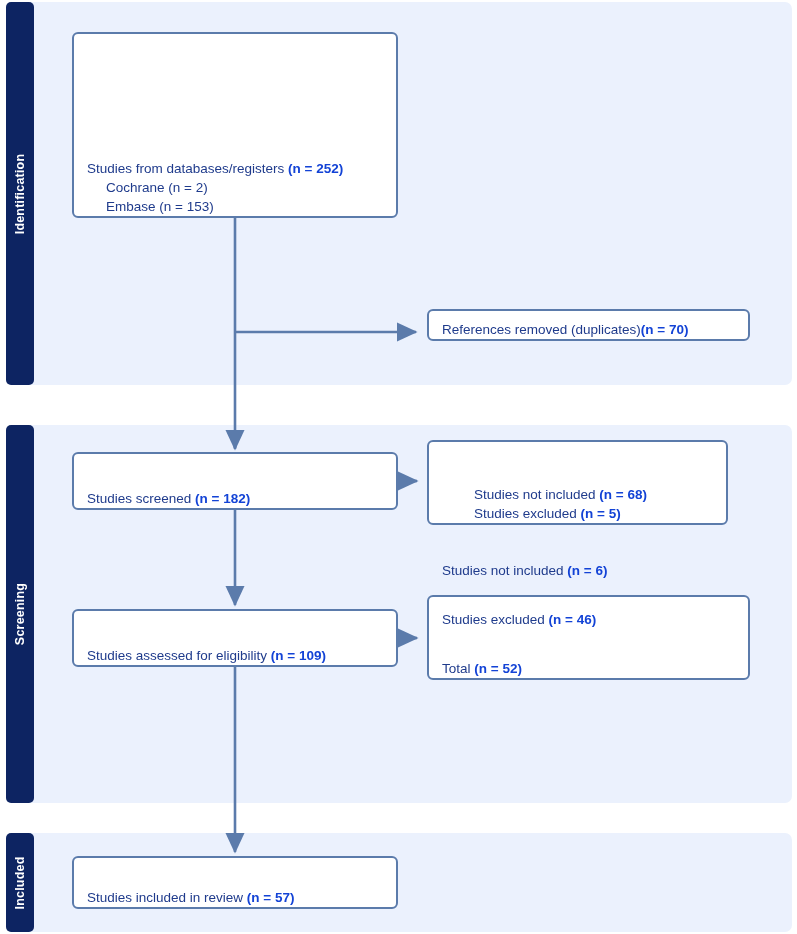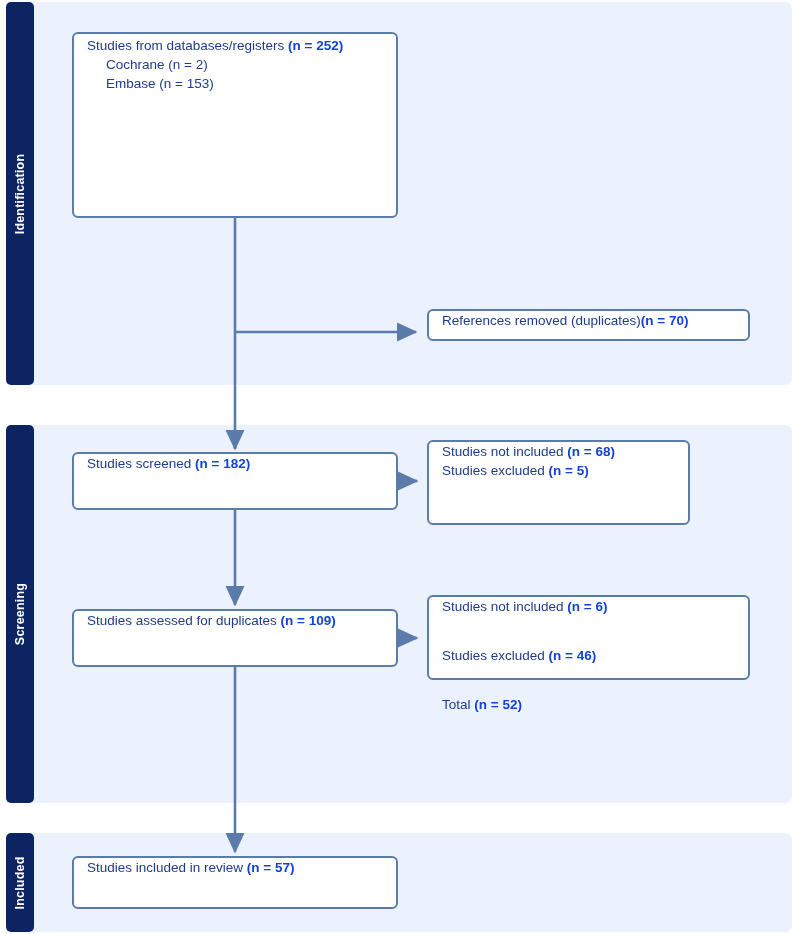--- a/index.html
+++ b/index.html
@@ -58,40 +58,40 @@
 
   
   .box {
     position: absolute;
     background: #ffffff;
     border: 2px solid #5b7bab;
     border-radius: 6px;
     box-sizing: border-box;
     display: flex;
     flex-direction: column;
-    justify-content: flex-start;
+    justify-content: flex-end;
   }
   .box .line {
     font-size: 13.5px;
     color: #1f3b8c;
     line-height: 19px;
     padding: 0 0 0 13px;
     white-space: nowrap;
   }
   .box .line.indent { padding-left: 32px; }
   .nbold {
     color: #1343d6;
     font-weight: bold;
   }
 
   
   .box-records     { left: 72px;  top: 32px;  width: 326px; height: 186px; }
   .box-duplicates  { left: 427px; top: 309px; width: 323px; height: 32px;  }
   .box-screened    { left: 72px;  top: 452px; width: 326px; height: 58px;  }
-  .box-excluded1   { left: 427px; top: 440px; width: 263px; height: 85px;  }
+  .box-excluded1   { left: 427px; top: 440px; width: 301px; height: 85px; padding-left: 32px;  }
   .box-eligibility { left: 72px;  top: 609px; width: 326px; height: 58px;  }
   .box-excluded2   { left: 427px; top: 595px; width: 323px; height: 85px; gap: 30px;  }
   .box-included    { left: 72px;  top: 856px; width: 326px; height: 53px;  }
 
   
   .box-records .body { padding-top: 2px; }
 
   
   #connectors {
     position: absolute;
@@ -156,21 +156,21 @@
   <div class="box box-screened">
     <div class="line"><span>Studies screened </span><span class="nbold">(n = 182)</span></div>
   </div>
 
   <div class="box box-excluded1">
     <div class="line"><span>Studies not included </span><span class="nbold">(n = 68)</span></div>
     <div class="line"><span>Studies excluded </span><span class="nbold">(n = 5)</span></div>
   </div>
 
   <div class="box box-eligibility">
-    <div class="line"><span>Studies assessed for duplicates </span><span class="nbold">(n = 109)</span></div>
+    <div class="line"><span>Studies assessed for eligibility </span><span class="nbold">(n = 109)</span></div>
   </div>
 
   <div class="box box-excluded2">
     <div class="line"><span>Studies not included </span><span class="nbold">(n = 6)</span></div>
     <div class="line"><span>Studies excluded </span><span class="nbold">(n = 46)</span></div>
     <div class="line"><span>Total </span><span class="nbold">(n = 52)</span></div>
   </div>
 
   <div class="box box-included">
     <div class="line"><span>Studies included in review </span><span class="nbold">(n = 57)</span></div>

